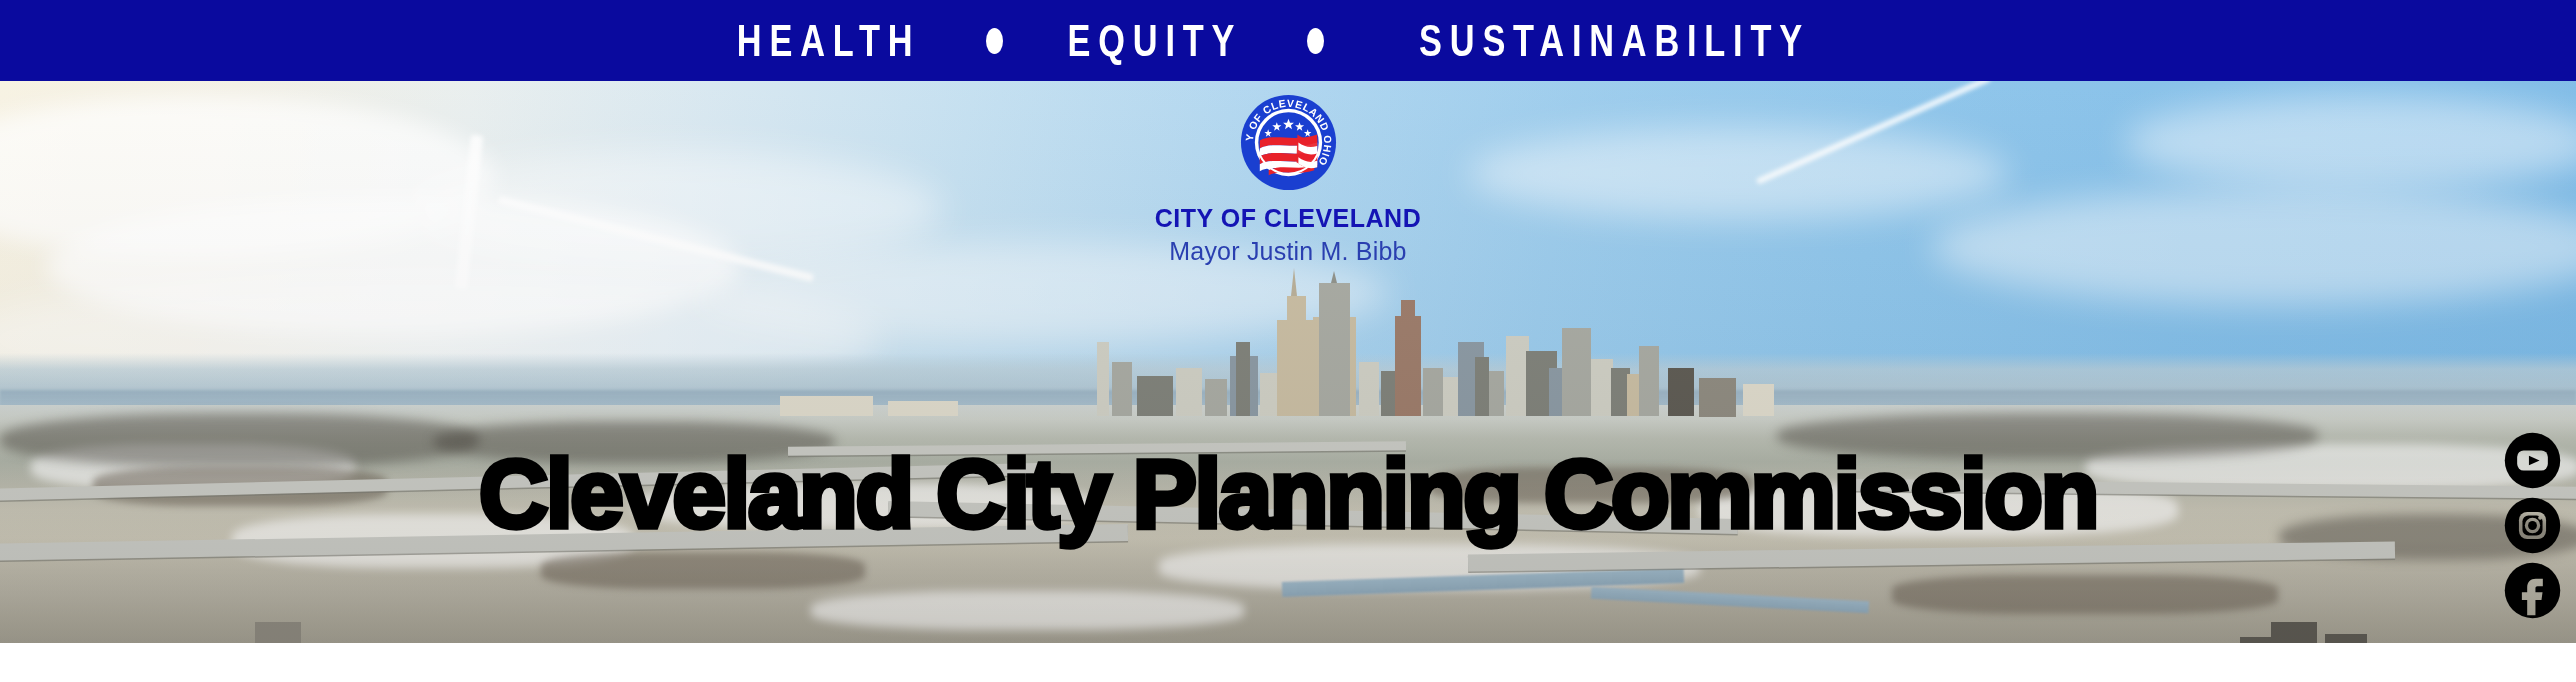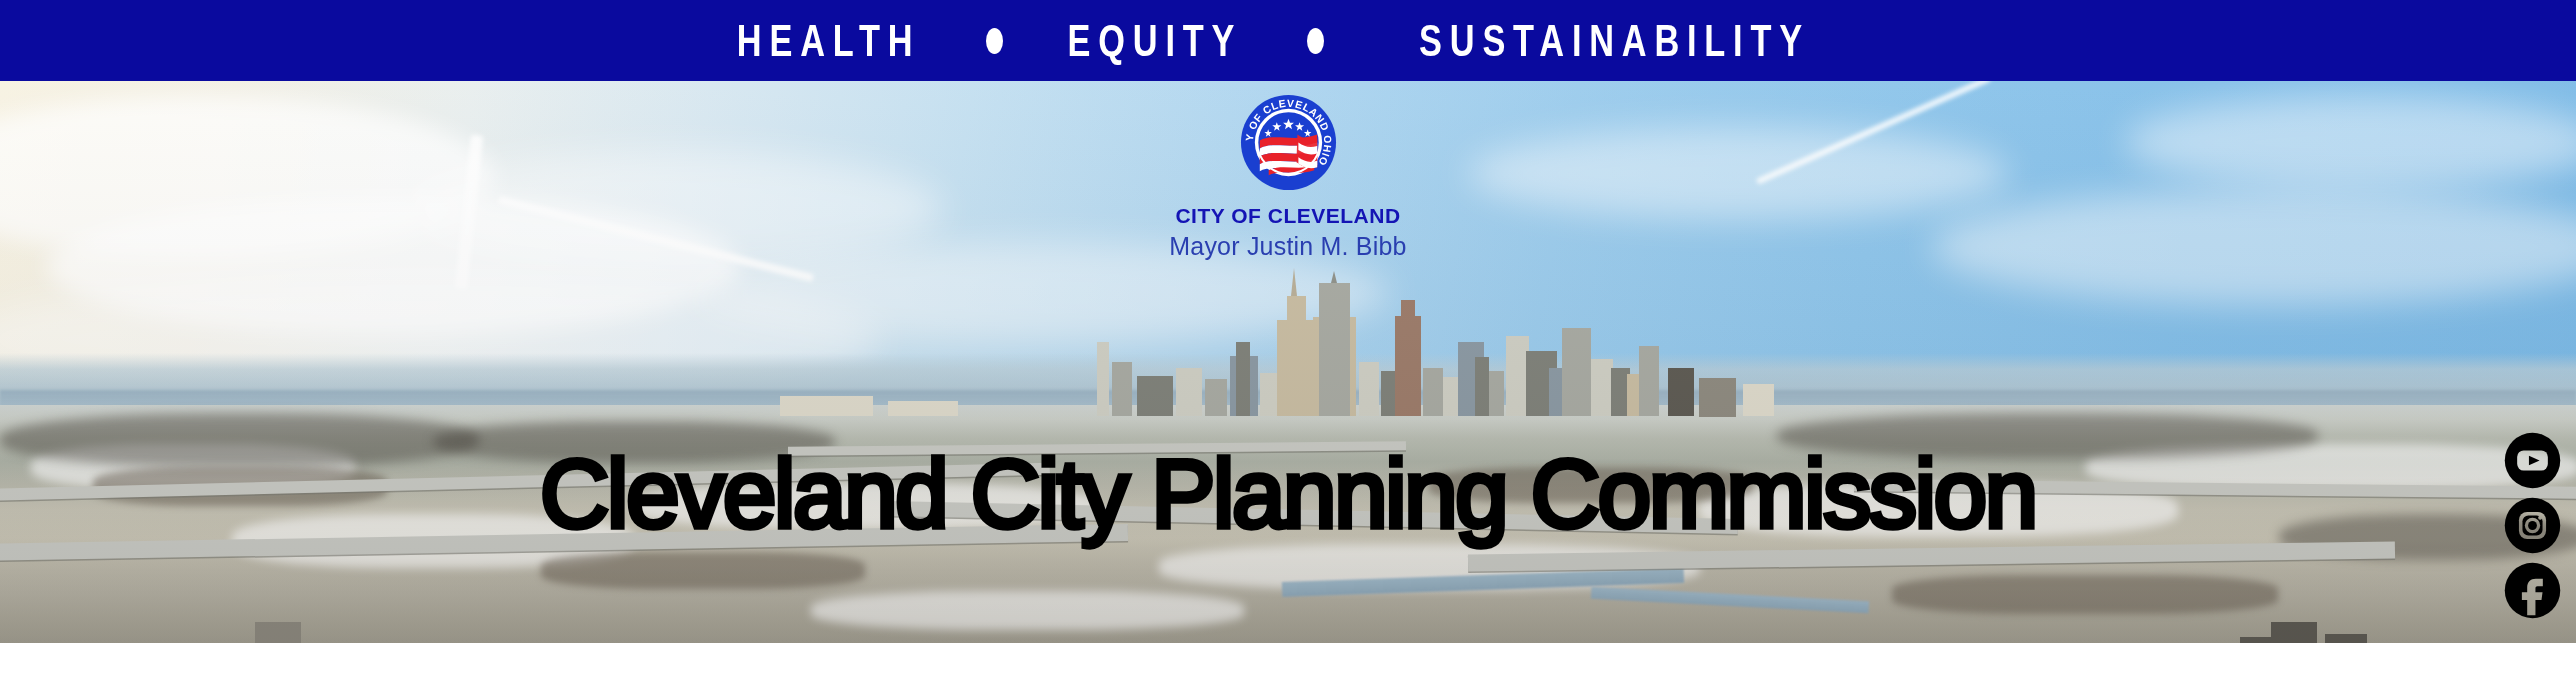--- a/index.html
+++ b/index.html
@@ -132,38 +132,38 @@
     top:93px; width:402px; text-align:center; z-index:20;
   }
   .seal{
     width:99px; height:99px; margin:0 auto; position:relative;
   }
   .seal svg{ display:block; width:99px; height:99px; }
   .brand-name{
     margin-top:12.4px;
     color:#1414b4;
     font-family:"Liberation Sans", sans-serif;
-    font-weight:700; font-size:21px; letter-spacing:0.5px;
+    font-weight:700; font-size:25px; letter-spacing:0.5px;
     white-space:nowrap;
   }
   .brand-mayor{
     margin-top:3.9px;
     color:#2a3fb0;
     font-family:"Liberation Sans", sans-serif;
     font-weight:400; font-size:25px; letter-spacing:0.2px;
     white-space:nowrap;
   }
 
   
   .title{
     position:absolute; left:50%; transform:translateX(-50%);
     top:446px; z-index:25;
     color:#000000;
     font-family:"Liberation Sans", sans-serif;
-    font-weight:400;
+    font-weight:700;
     font-size:96px;
     line-height:1;
     letter-spacing:-2.3px;
     white-space:nowrap;
     -webkit-text-stroke:5.4px #000;
     paint-order:stroke fill;
   }
 
   
   .social{

